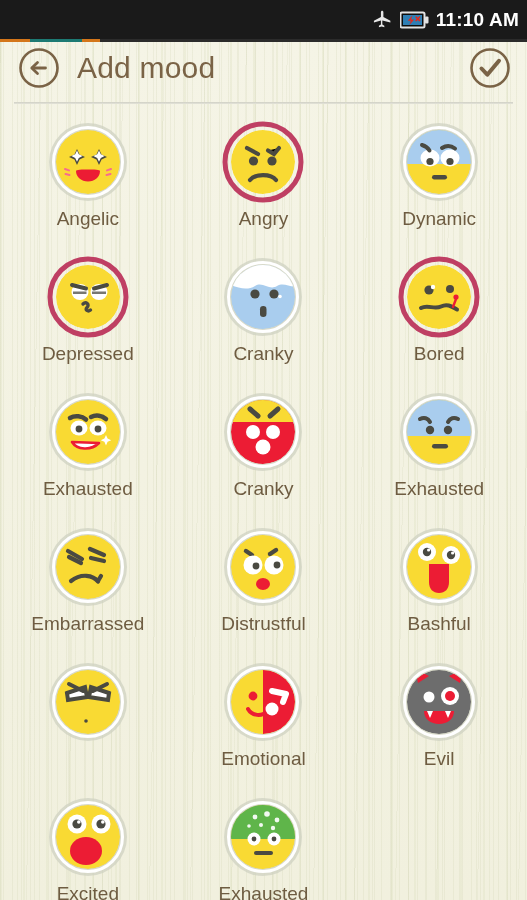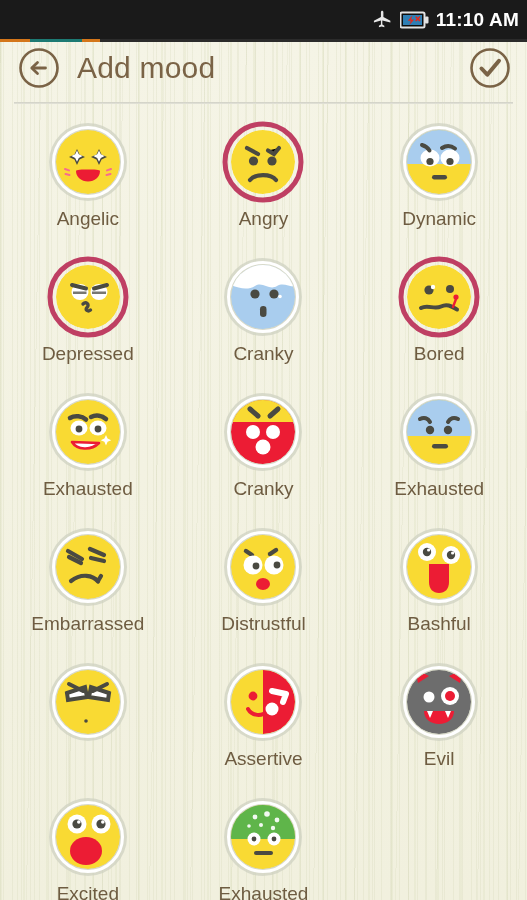--- a/index.html
+++ b/index.html
@@ -450,21 +450,21 @@
     <g clip-path="url(#c)">
               <circle cx="43" cy="43" r="32" fill="#f9da33"></circle>
      <path d="M43 11a32 32 0 0 1 0 64z" fill="#ec1c34"></path>
      <circle cx="33" cy="37" r="4.4" fill="#ec1c34"></circle>
      <path d="M28 50c4 7 14 8 19 2" fill="none" stroke="#ec1c34" stroke-width="4" stroke-linecap="round"></path>
      <path d="M52 32l14 3-3 8" fill="none" stroke="#ffffff" stroke-width="6" stroke-linecap="round" stroke-linejoin="round"></path>
      <circle cx="52" cy="50" r="6.5" fill="#ffffff"></circle>
             </g>
   </svg>
         </div>
-        <div class="mood-label">Assertive</div>
+        <div class="mood-label">Emotional</div>
       </div>
       <div class="mood-cell">
         <div class="mood-icon-wrap">
           <svg width="86" height="86" viewBox="0 0 86 86">
     <circle cx="43" cy="43" r="39" fill="#cfd2c2" opacity="0.75"></circle>
             <circle cx="43" cy="43" r="34.5" fill="none" stroke="#ffffff" stroke-width="3"></circle>
     <clipPath id="c">
               <circle cx="43" cy="43" r="32"></circle>
             </clipPath>
     <g clip-path="url(#c)">

